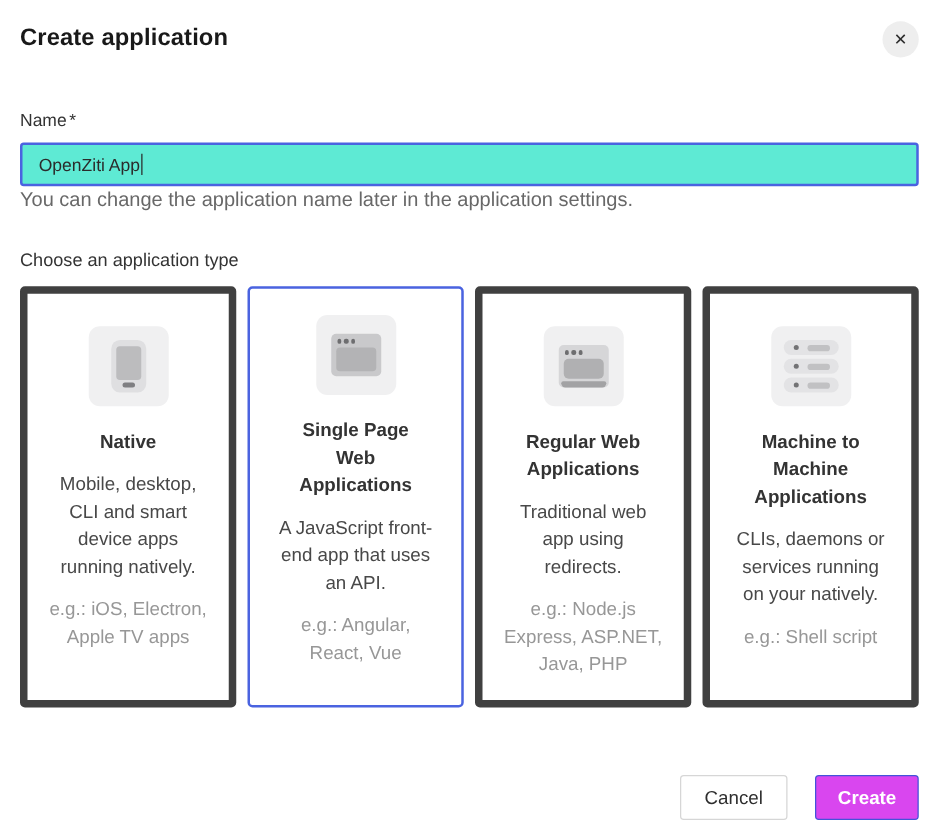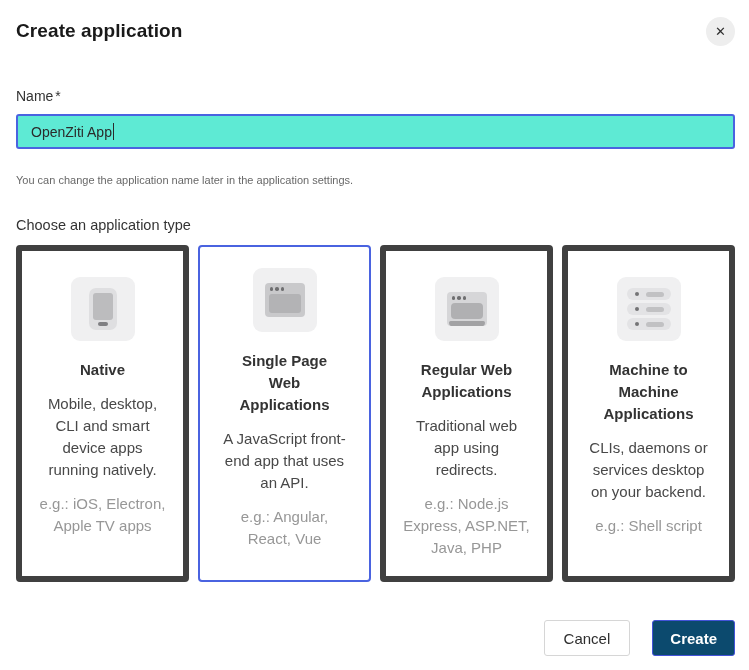--- a/index.html
+++ b/index.html
@@ -27,21 +27,21 @@
   
   .field-label { margin-top: 46px; font-size: 14px; color: #333333; }
   .req { color: #333333; margin-left: 2px; }
   .name-input {
     margin-top: 10px; width: 719px; height: 35px;
     border: 2px solid #4a63e0; border-radius: 3px;
     display: flex; align-items: center; padding: 0 13px;
     font-size: 14px; color: #2b2b2b; background: #5eead4;
   }
   .caret { display: inline-block; width: 1px; height: 17px; background: #2b2b2b; margin-left: 1px; }
-  .helper-text { margin-top: 25px; font-size: 11px; color: #686868; }
+  .helper-text { margin-top: 3px; font-size: 16px; color: #686868; }
 
   
   .type-label { margin-top: 31px; font-size: 14.5px; color: #333333; }
   .cards { margin-top: 12px; display: flex; gap: 9px; }
   .card {
     width: 173px; height: 337px;
     border: 6px solid #404040; border-radius: 4px;
     background: #ffffff; cursor: pointer;
     padding: 26px 16px 0 16px; text-align: center;
   }
@@ -75,21 +75,21 @@
   .icon-m2m .row .bar { position: absolute; right: 7px; top: 3.5px; width: 18px; height: 5px; border-radius: 2.5px; background: #c1c1c3; }
 
   .card-title { font-size: 15px; font-weight: 600; color: #333333; line-height: 22px; max-width: 118px; margin: 0 auto; }
   .card-desc { margin-top: 12px; font-size: 15px; color: #484848; line-height: 22px; max-width: 135px; margin-left: auto; margin-right: auto; }
   .card-example { margin-top: 12px; font-size: 15px; color: #979797; line-height: 22px; max-width: 135px; margin-left: auto; margin-right: auto; }
 
   
   .footer { position: absolute; right: 14px; bottom: 14px; display: flex; gap: 22px; }
   .btn { height: 36px; border-radius: 3px; font-size: 15px; cursor: pointer; font-family: "Liberation Sans", sans-serif; }
   .btn-cancel { background: #ffffff; border: 1px solid #d6d6d6; color: #2e2e2e; padding: 0 19px; }
-  .btn-create { background: #0c4a6e; border: 1px solid #4353d9; color: #ffffff; font-weight: 600; padding: 0 17px; }
+  .btn-create { background: #d946ef; border: 1px solid #4353d9; color: #ffffff; font-weight: 600; padding: 0 17px; }
 </style>
 </head>
 <body>
 
 <div class="modal">
 
   <div class="modal-header">
     <div class="modal-title">Create application</div>
     <button class="close-btn">
       <span>✕</span>
@@ -167,21 +167,21 @@
               <span class="dot"></span>
               <span class="bar"></span>
             </div>
           <div class="row">
               <span class="dot"></span>
               <span class="bar"></span>
             </div>
         </div>
       </div>
       <div class="card-title">Machine to Machine Applications</div>
-      <div class="card-desc">CLIs, daemons or services desktop on your backend.</div>
+      <div class="card-desc">CLIs, daemons or services running on your natively.</div>
       <div class="card-example">e.g.: Shell script</div>
     </div>
 
   </div>
 
   <div class="footer">
     <button class="btn btn-cancel">Cancel</button>
     <button class="btn btn-create">Create</button>
   </div>
 

